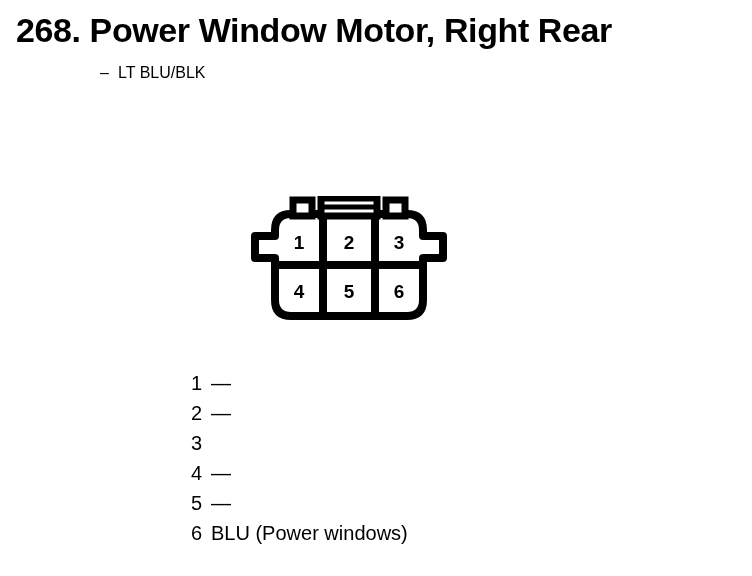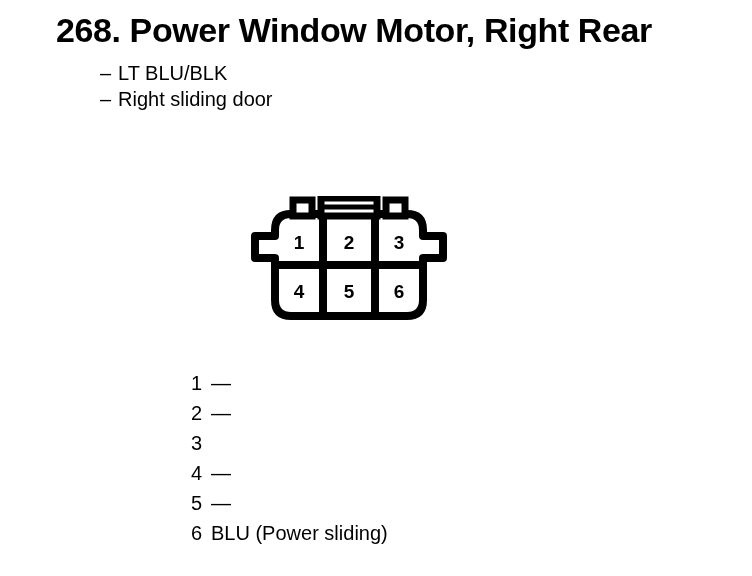--- a/index.html
+++ b/index.html
@@ -21,31 +21,30 @@
   
   .page-title {
     position: absolute;
     left: 16px;
     top: 10px;
     font-size: 34px;
     font-weight: bold;
     letter-spacing: -0.4px;
     white-space: nowrap;
     line-height: 40px;
-    margin-left: 40px;
   }
 
   .desc-list {
     position: absolute;
     left: 100px;
     top: 60px;
     width: 560px;
   }
   .desc-line {
-    font-size: 20px;
+    font-size: 16px;
     line-height: 26px;
     white-space: nowrap;
   }
   .desc-dash {
     display: inline-block;
     width: 18px;
   }
 
   
   .connector {
@@ -89,23 +88,20 @@
   }
 </style>
 </head>
 <body>
 
 <div class="page-title">268.  Power Window Motor, Right Rear</div>
 
 <div class="desc-list">
   <div class="desc-line">
     <span class="desc-dash">–</span><span>LT BLU/BLK</span>
-  </div>
-  <div class="desc-line">
-    <span class="desc-dash">–</span><span>Right sliding door</span>
   </div>
 </div>
 
 <div class="connector">
   <svg width="212" height="126" viewBox="0 0 212 126" xmlns="http://www.w3.org/2000/svg">
     <g>
 
       <path d="
           M 32,40
           L 12,40
@@ -161,15 +157,15 @@
   <div class="legend-row">
     <span class="legend-num">4</span>
     <span class="legend-val">—</span>
   </div>
   <div class="legend-row">
     <span class="legend-num">5</span>
     <span class="legend-val">—</span>
   </div>
   <div class="legend-row">
     <span class="legend-num">6</span>
-    <span class="legend-val">BLU (Power sliding)</span>
+    <span class="legend-val">BLU (Power windows)</span>
   </div>
 </div>
 
 </body></html>

